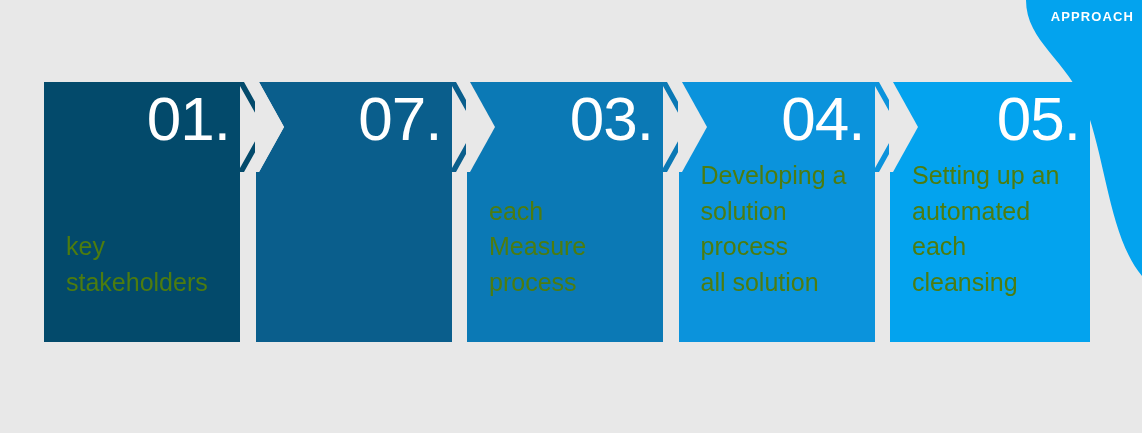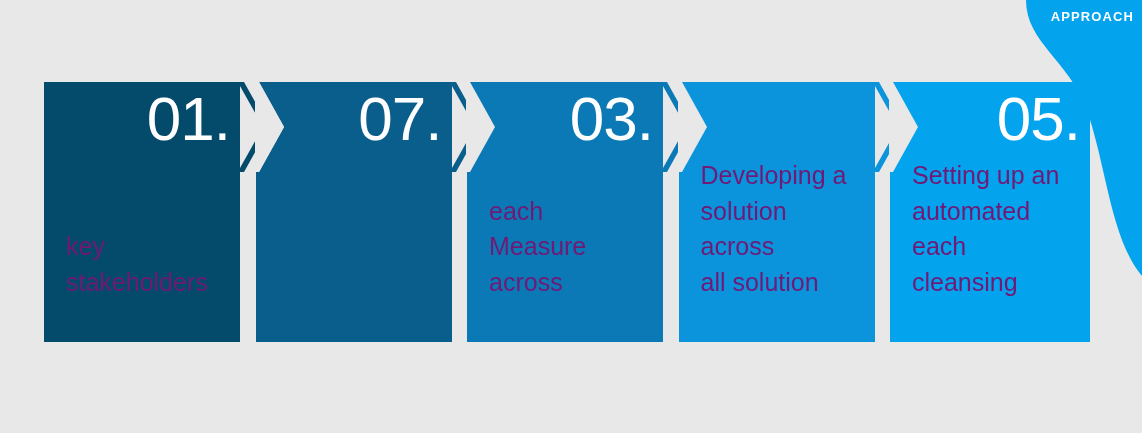--- a/index.html
+++ b/index.html
@@ -105,21 +105,21 @@
     letter-spacing: -1px;
     font-family: "Liberation Sans", sans-serif;
     white-space: nowrap;
   }
 
   .step-text {
     position: absolute;
     left: 22px;
     right: 12px;
     bottom: 42px;
-    color: #701a75;
+    color: #4d7c0f;
     font-size: 25px;
     line-height: 1.42;
     font-weight: 400;
     font-family: "Liberation Sans", sans-serif;
   }
   .step-text .ln { display: block; }
 </style>
 </head>
 <body>
 
@@ -171,39 +171,40 @@
     </div>
     <div class="step-arrow">
       <svg width="30" height="92" viewBox="0 0 30 92" xmlns="http://www.w3.org/2000/svg">
         <path d="M 0 0 L 4 0 L 29 45 L 4 90 L 0 90 L 0 86 L 23 45 L 0 4 Z" fill="#0b79b5"></path>
       </svg>
     </div>
     <div class="step-number">03.</div>
     <div class="step-text">
       <span class="ln">each</span>
       <span class="ln">Measure</span>
-      <span class="ln">across</span>
+      <span class="ln">process</span>
     </div>
   </div>
 
   <div class="step" style="--c:#0b93dc">
     <div class="step-body"></div>
     <div class="step-notch">
       <svg width="30" height="92" viewBox="0 0 30 92" xmlns="http://www.w3.org/2000/svg">
         <path d="M 0 0 L 0 90 L 4 90 L 29 45 L 4 0 Z" fill="#e8e8e8"></path>
       </svg>
     </div>
     <div class="step-arrow">
       <svg width="30" height="92" viewBox="0 0 30 92" xmlns="http://www.w3.org/2000/svg">
         <path d="M 0 0 L 4 0 L 29 45 L 4 90 L 0 90 L 0 86 L 23 45 L 0 4 Z" fill="#0b93dc"></path>
       </svg>
     </div>
+    <div class="step-number">04.</div>
     <div class="step-text">
       <span class="ln">Developing a</span>
-      <span class="ln">solution across</span>
+      <span class="ln">solution process</span>
       <span class="ln">all solution</span>
     </div>
   </div>
 
   <div class="step" style="--c:#03a3ee">
     <div class="step-body"></div>
     <div class="step-notch">
       <svg width="30" height="92" viewBox="0 0 30 92" xmlns="http://www.w3.org/2000/svg">
         <path d="M 0 0 L 0 90 L 4 90 L 29 45 L 4 0 Z" fill="#e8e8e8"></path>
       </svg>

